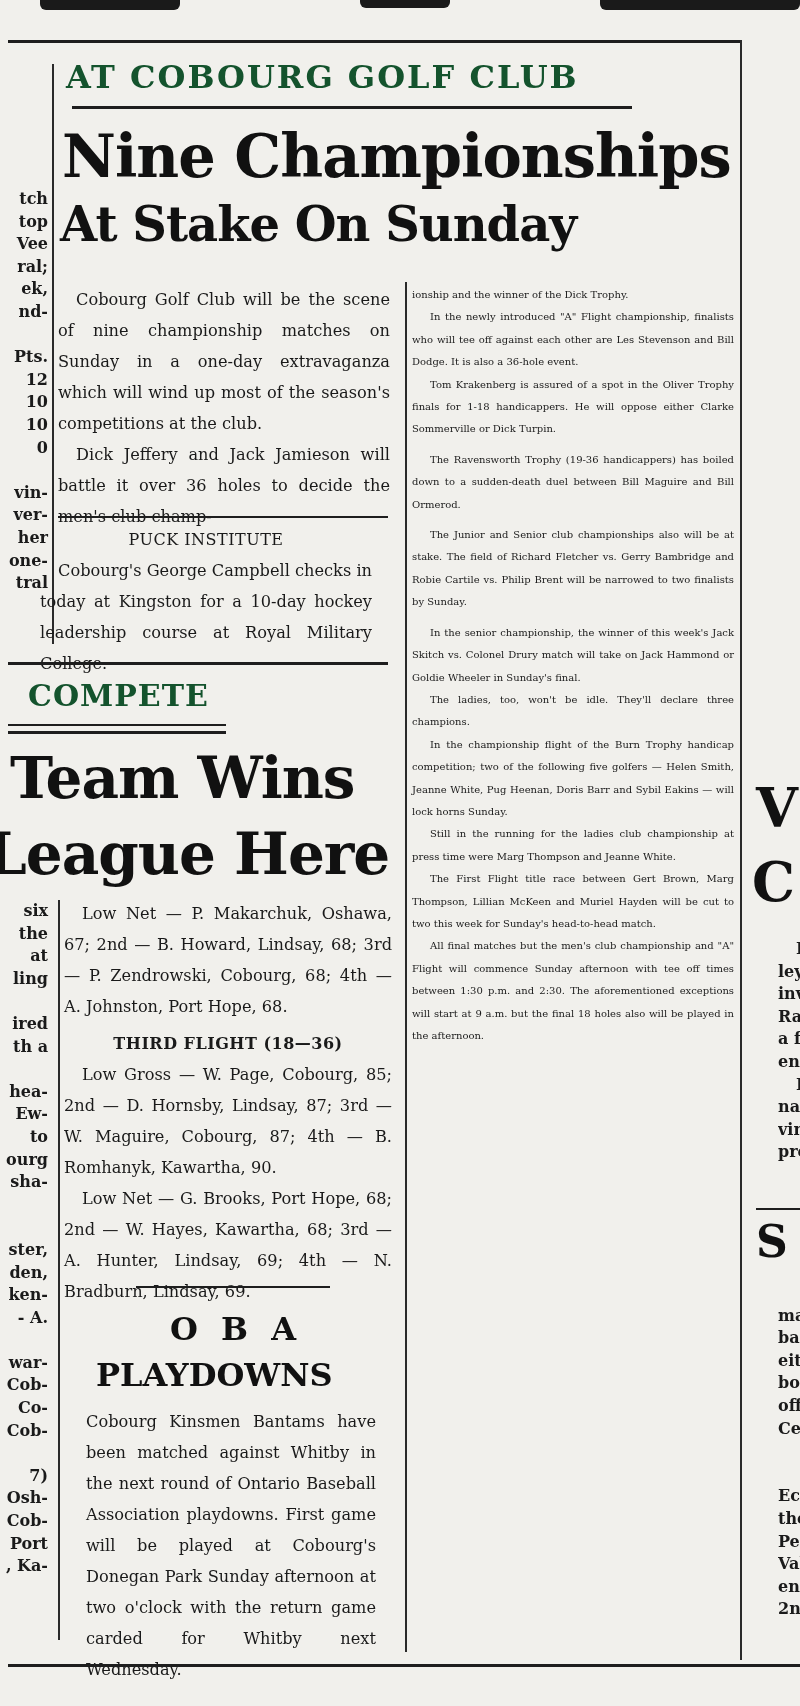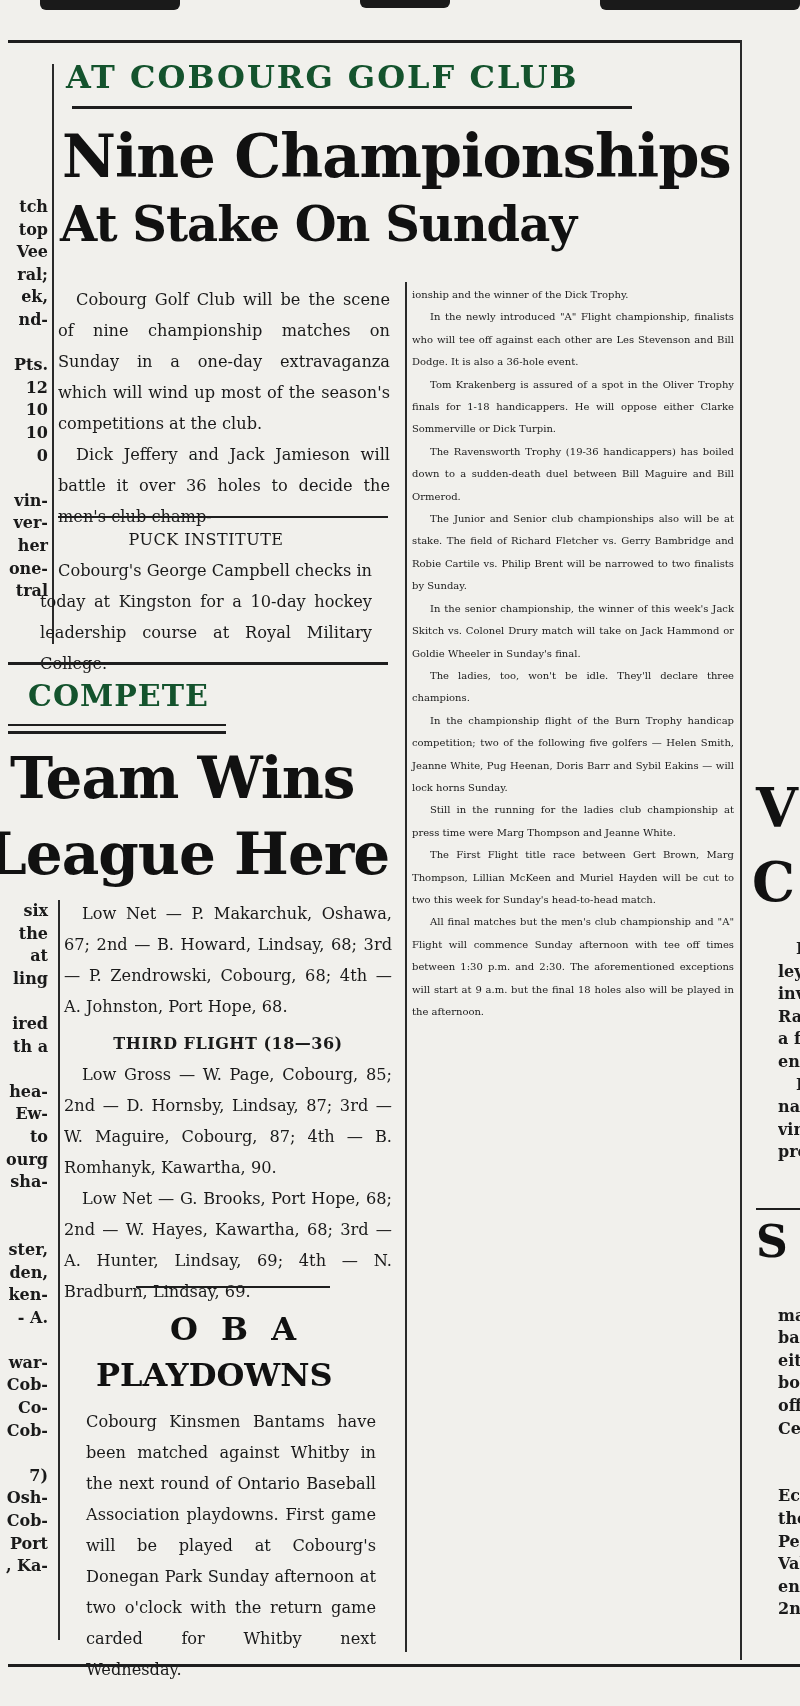--- a/index.html
+++ b/index.html
@@ -14,21 +14,21 @@
   .kicker {
     font-family:"DejaVu Serif", serif; font-weight:bold; font-size:32px;
     letter-spacing:2px; color:#14532d; white-space:nowrap;
   }
   .headline {
     font-family:"DejaVu Serif", serif; font-weight:bold; color:#111;
     white-space:nowrap; letter-spacing:-1px;
   }
   .col { position:absolute; font-size:16.2px; line-height:31px; text-align:justify; }
   .col p { margin:0; text-indent:18px; }
-  .col p.gap { }
+  .col p.gap { margin-top:8px; }
   .subhead { text-align:center; text-indent:0 !important; font-size:16px; letter-spacing:0.5px; }
   .subhead.bold { font-weight:bold; }
   .edge { position:absolute; font-size:16px; line-height:22.6px; font-weight:bold; white-space:nowrap; }
   .edge.right { text-align:left;margin-left:32px; }
   .edge.left { text-align:right; }
   .edge div { height:22.6px; }
   .big-edge { position:absolute; font-weight:bold; font-size:54px; color:#111; }
 </style>
 </head>
 <body>
@@ -95,21 +95,21 @@
 <div class="rule" style="left:136px;top:1286px;width:194px;height:2px;"></div>
 
 <div class="abs headline" style="left:170px;top:1310px;font-size:32px;letter-spacing:6px;">O B A</div>
 <div class="abs headline" style="left:96px;top:1356px;font-size:32px;letter-spacing:0;">PLAYDOWNS</div>
 <div class="col" style="left:86px;top:1406px;width:290px;text-indent:0;">
   <p style="text-indent:0">Cobourg Kinsmen Bantams have been matched against Whitby in the next round of Ontario Baseball Association playdowns. First game will be played at Cobourg's Donegan Park Sunday afternoon at two o'clock with the return game carded for Whitby next Wednesday.</p>
 </div>
 
 <div class="rule" style="left:8px;top:1664px;width:792px;height:3px;"></div>
 
-<div class="edge left" style="left:0;top:196px;width:48px;">
+<div class="edge left" style="left:0;top:188px;width:48px;">
   <div>tch</div>
   <div>top</div>
   <div>Vee</div>
   <div>ral;</div>
   <div>ek,</div>
   <div>nd-</div>
   <div></div>
   <div>Pts.</div>
   <div>12</div>
   <div>10</div>

